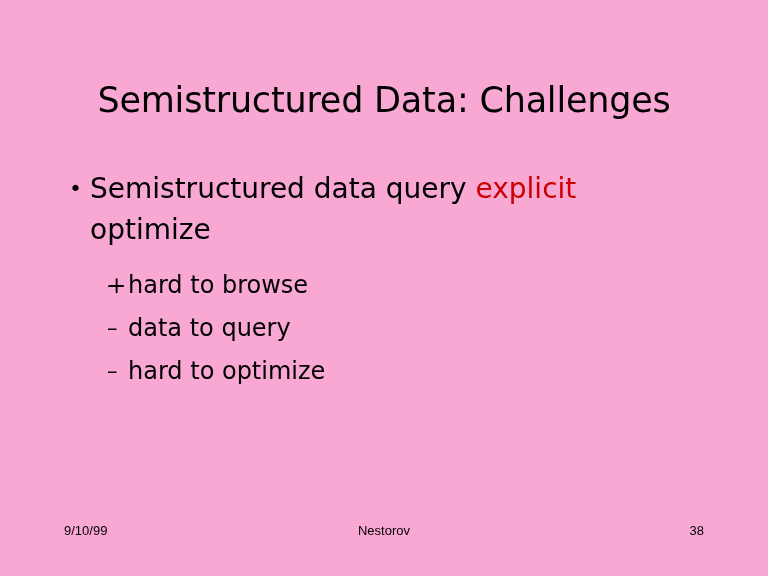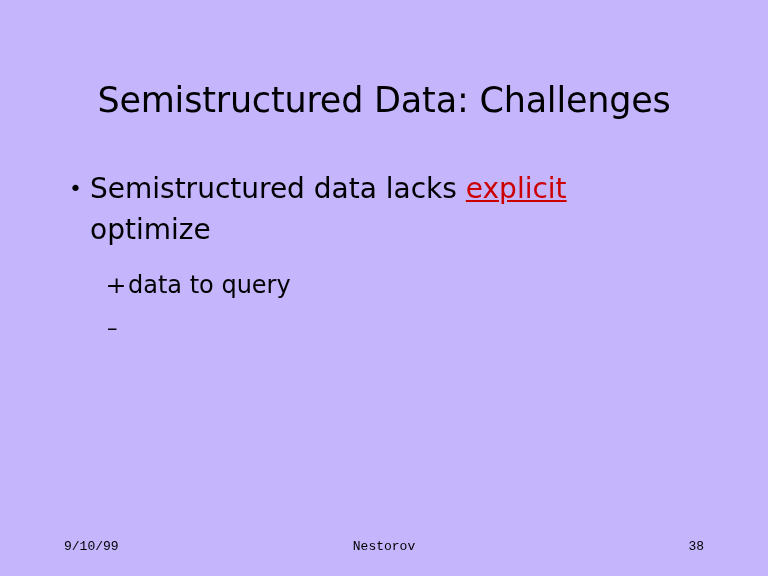--- a/index.html
+++ b/index.html
@@ -10,21 +10,21 @@
   }
 
   body {
     font-family: "DejaVu Sans", sans-serif;
   }
 
   .slide {
     position: relative;
     width: 768px;
     height: 576px;
-    background: #c4b5fd;
+    background: #f9a8d4;
     overflow: hidden;
     box-sizing: border-box;
   }
 
   
   .slide-title {
     position: absolute;
     left: 0;
     top: 78px;
     width: 768px;
@@ -63,21 +63,20 @@
     left: 69px;
     top: 0;
     width: 20px;
     font-size: 22px;
     line-height: 41px;
     color: #000000;
   }
 
   .text-red {
     color: #cc0000;
-    text-decoration: underline;
   }
 
   
   .sub-list {
     margin: 0;
     padding: 0;
     list-style: none;
     margin-top: 14px;
   }
 
@@ -104,24 +103,24 @@
   }
 
   .bullet-l2 .marker.dash {
     font-size: 21px;
   }
 
   
   .footer {
     position: absolute;
     left: 0;
-    top: 536px;
+    top: 520px;
     width: 768px;
     height: 22px;
-    font-family: Liberation Mono, monospace;
+    font-family: Liberation Sans, sans-serif;
     font-size: 13px;
     line-height: 22px;
     color: #000000;
   }
 
   .footer-date {
     position: absolute;
     left: 64px;
     top: 0;
     white-space: nowrap;
@@ -147,39 +146,39 @@
 </head>
 <body>
 
 <div class="slide">
 
   <div class="slide-title">Semistructured Data: Challenges</div>
 
   <div class="body-area">
 
     <div class="bullet-l1">
-      <span class="marker">•</span><span>Semistructured data lacks </span><span class="text-red">explicit</span><span> optimize</span>
+      <span class="marker">•</span><span>Semistructured data query </span><span class="text-red">explicit</span><span> optimize</span>
     </div>
 
     <ul class="sub-list">
 
       <li class="bullet-l2">
         <span class="marker plus">+</span>
       </li>
 
       <li class="bullet-l2">
-        <span class="marker dash">–</span>
+        <span class="marker dash">–</span><span>hard to browse</span>
       </li>
 
       <li class="bullet-l2">
         <span class="marker dash">–</span><span>data to query</span>
       </li>
 
       <li class="bullet-l2">
-        <span class="marker dash">–</span>
+        <span class="marker dash">–</span><span>hard to optimize</span>
       </li>
 
     </ul>
 
   </div>
 
   <div class="footer">
     <span class="footer-date">9/10/99</span>
     <span class="footer-author">Nestorov</span>
     <span class="footer-page">38</span>

